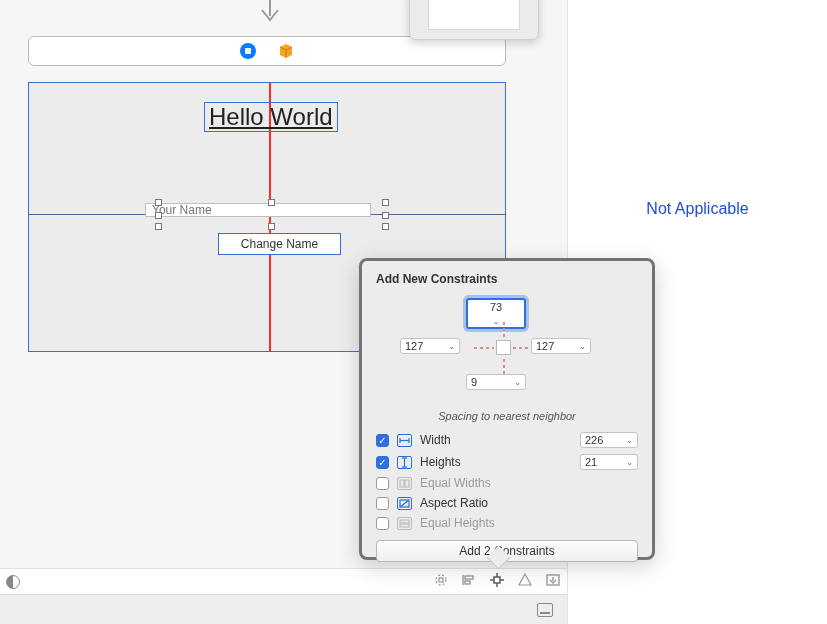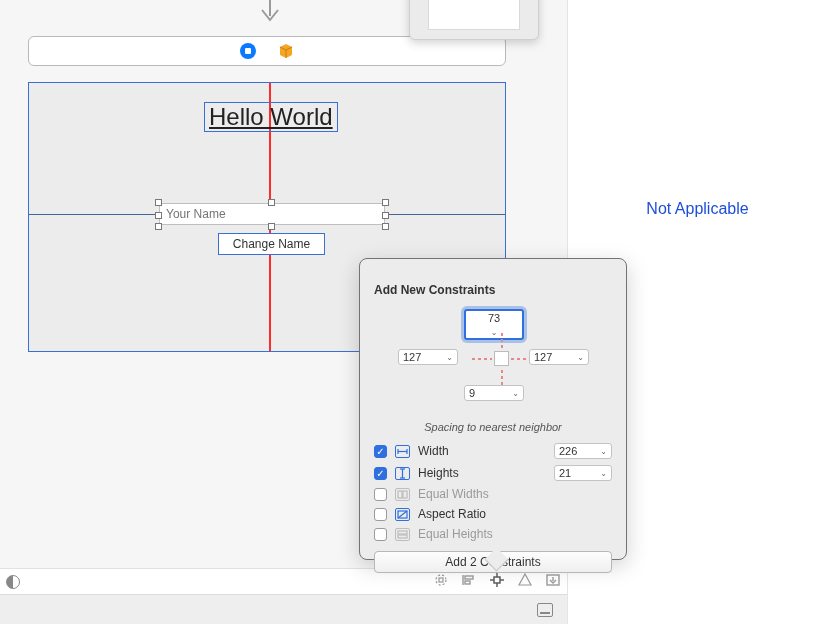--- a/index.html
+++ b/index.html
@@ -26,51 +26,51 @@
   .guide-v { position:absolute; left:240px; top:0; width:2px; height:100%; background:#ff2a2a; }
   .guide-h { position:absolute; left:0; top:131px; width:100%; height:1px; background:#406896; }
 
   .label-hello {
     position:absolute; left:175px; top:19px; padding:0 4px;
     border:1px solid #3b6fd8; font-size:24px; text-decoration:underline; color:#222;
     background:transparent;
   }
 
   .textfield {
-    position:absolute; left:130px; top:120px; width:226px; height:22px;
+    position:absolute; left:116px; top:120px; width:226px; height:14px;
     border:1px solid #bfbfbf; background:#fff; font-size:12px; padding:2px 6px; color:#bbb;
   }
 
   .handle { position:absolute; width:7px; height:7px; background:#fff; border:1px solid #777; }
   .h-tl{left:126px; top:116px;} .h-tc{left:239px; top:116px;} .h-tr{left:353px; top:116px;}
   .h-ml{left:126px; top:129px;} .h-mr{left:353px; top:129px;}
   .h-bl{left:126px; top:140px;} .h-bc{left:239px; top:140px;} .h-br{left:353px; top:140px;}
 
   .btn-change {
-    position:absolute; left:189px; top:150px; width:107px; height:22px;
+    position:absolute; left:189px; top:150px; width:123px; height:22px;
     border:1px solid #3b6fd8; background:#fff; font-size:12px; color:#333;
     display:flex; align-items:center; justify-content:center;
   }
 
   .thumb-panel {
     position:absolute; left:409px; top:-12px; width:130px; height:52px;
     background:#ebebeb; border:1px solid #cfcfcf; border-radius:6px;
     box-shadow:0 3px 10px rgba(0,0,0,.18);
     display:flex; align-items:center; justify-content:center;
   }
   .thumb-inner{ width:92px; height:32px; background:#fff; border:1px solid #d9d9d9; display:flex;align-items:center;justify-content:center;font-size:6px;color:#888;}
 
   .right-pane { position:absolute; left:567px; top:0; width:260px; height:624px; background:#fff; border-left:1px solid #e4e4e4; display:flex; align-items:flex-start; justify-content:center; }
   .not-app { margin-top:200px; color:#1d4ed8; font-size:16px; }
 
   .popover {
-    position:absolute; left:359px; top:258px; width:268px; height:302px;
-    background:#ececec; border:1px solid #737373; border-radius:8px;
+    position:absolute; left:359px; top:258px; width:296px; height:302px;
+    background:#ececec; border:3px solid #737373; border-radius:8px;
     box-shadow:0 6px 22px rgba(0,0,0,.18);
-    padding:24px 14px;
+    padding:11px 14px;
     font-size:12px; color:#333;
   }
   .popover::after{
     content:""; position:absolute; bottom:-9px; left:128px;
     width:16px;height:16px;background:#ececec;border-right:1px solid #c6c6c6;border-bottom:1px solid #c6c6c6;
     transform:rotate(45deg);
   }
   .pop-title { font-weight:600; font-size:12px; margin-bottom:10px; }
 
   .spacing { position:relative; width:100%; height:120px; }

